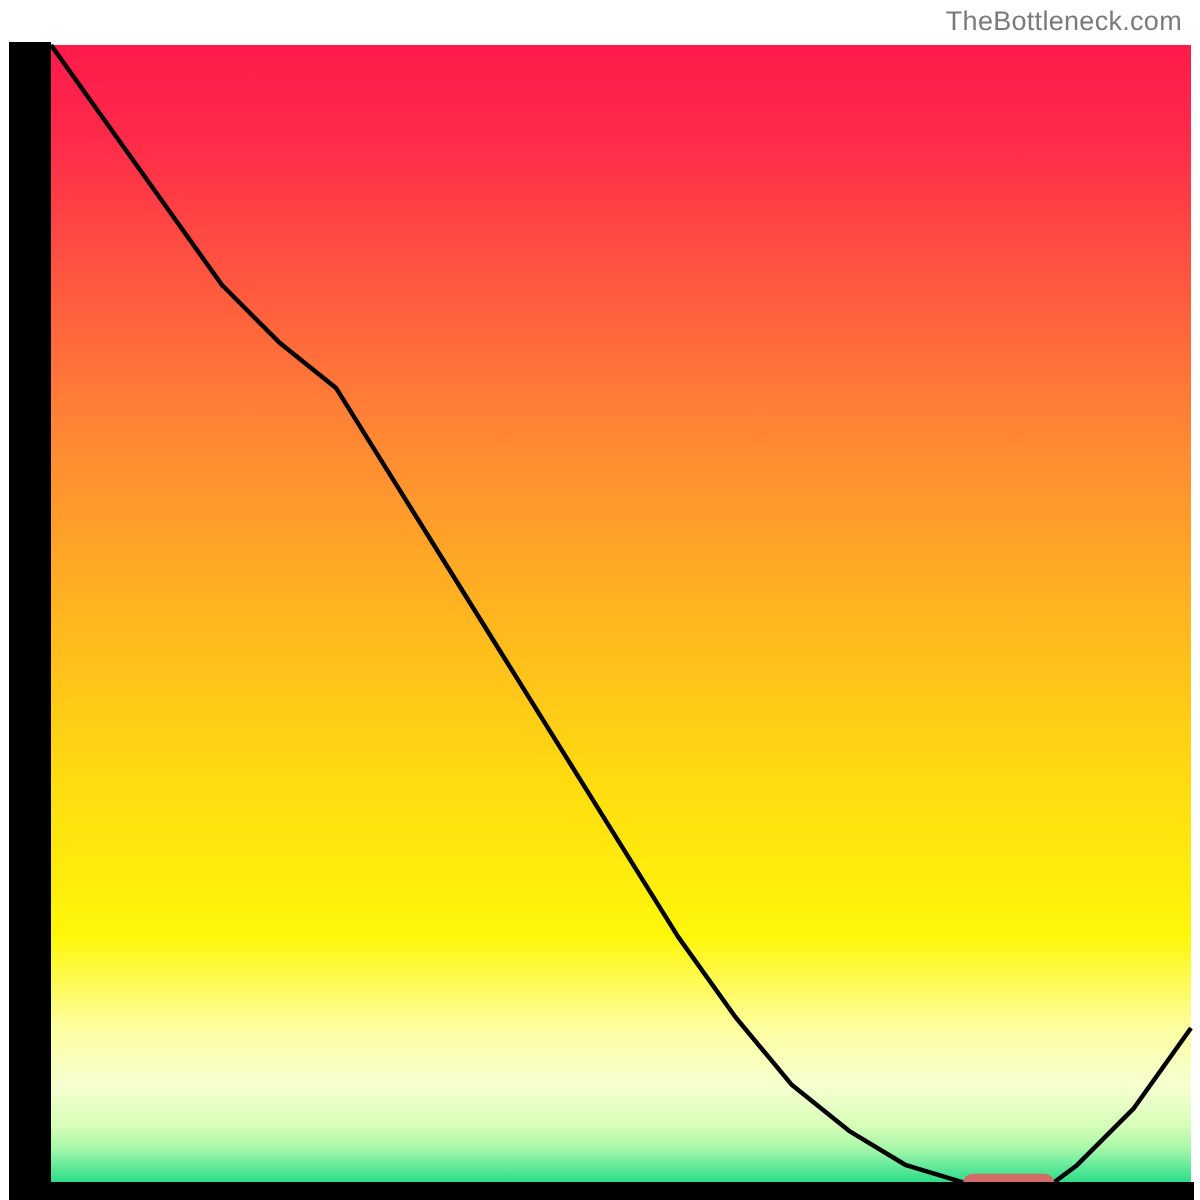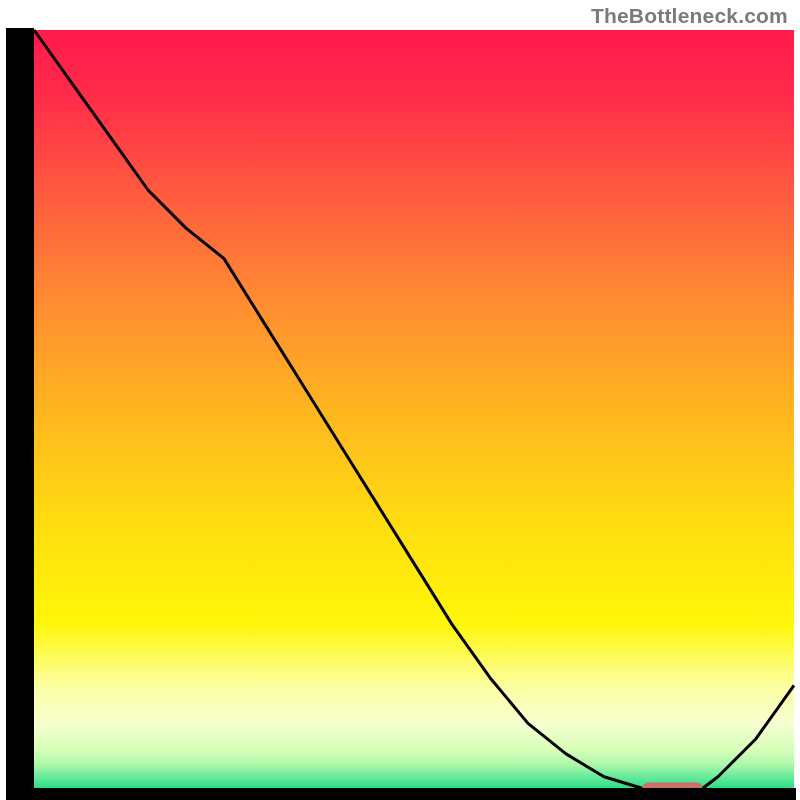--- a/index.html
+++ b/index.html
@@ -12,23 +12,23 @@
   }
   .wrap {
     position: relative;
     width: 800px;
     height: 800px;
   }
   .attribution {
     position: absolute;
     top: 4px;
     right: 12px;
-    font-size: 21px;
+    font-size: 18px;
     color: #7a7a7a;
-    font-weight: 700;
+    font-weight: 400;
     letter-spacing: 0.2px;
   }
   svg {
     display: block;
   }
 </style>
 </head>
 <body>
 <div class="wrap">
 

